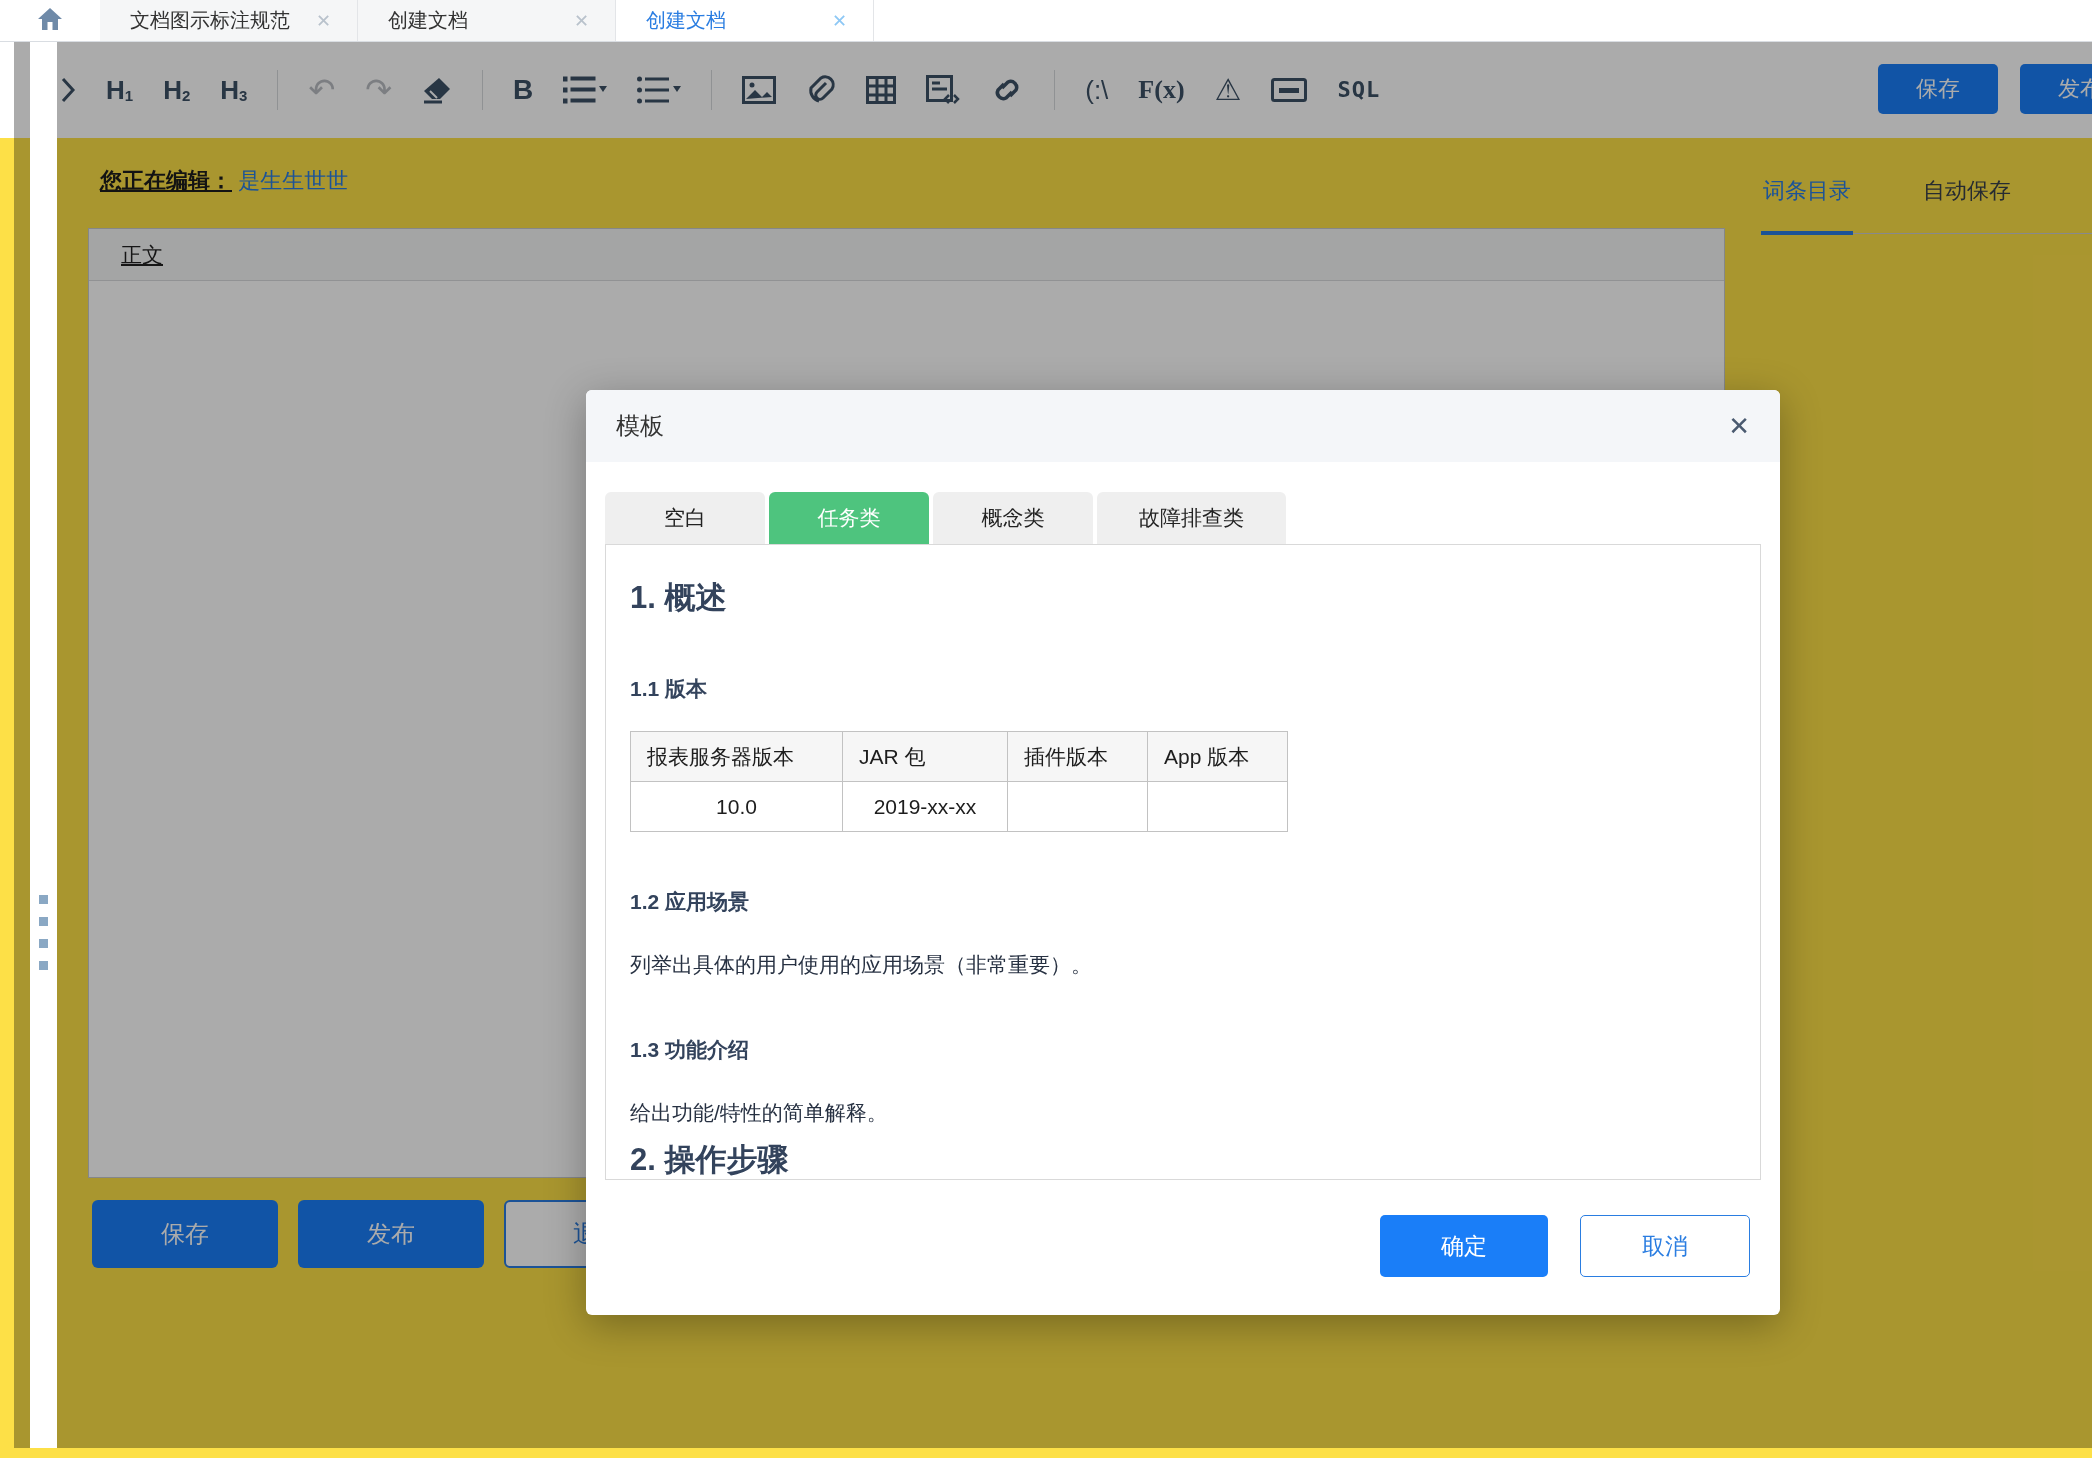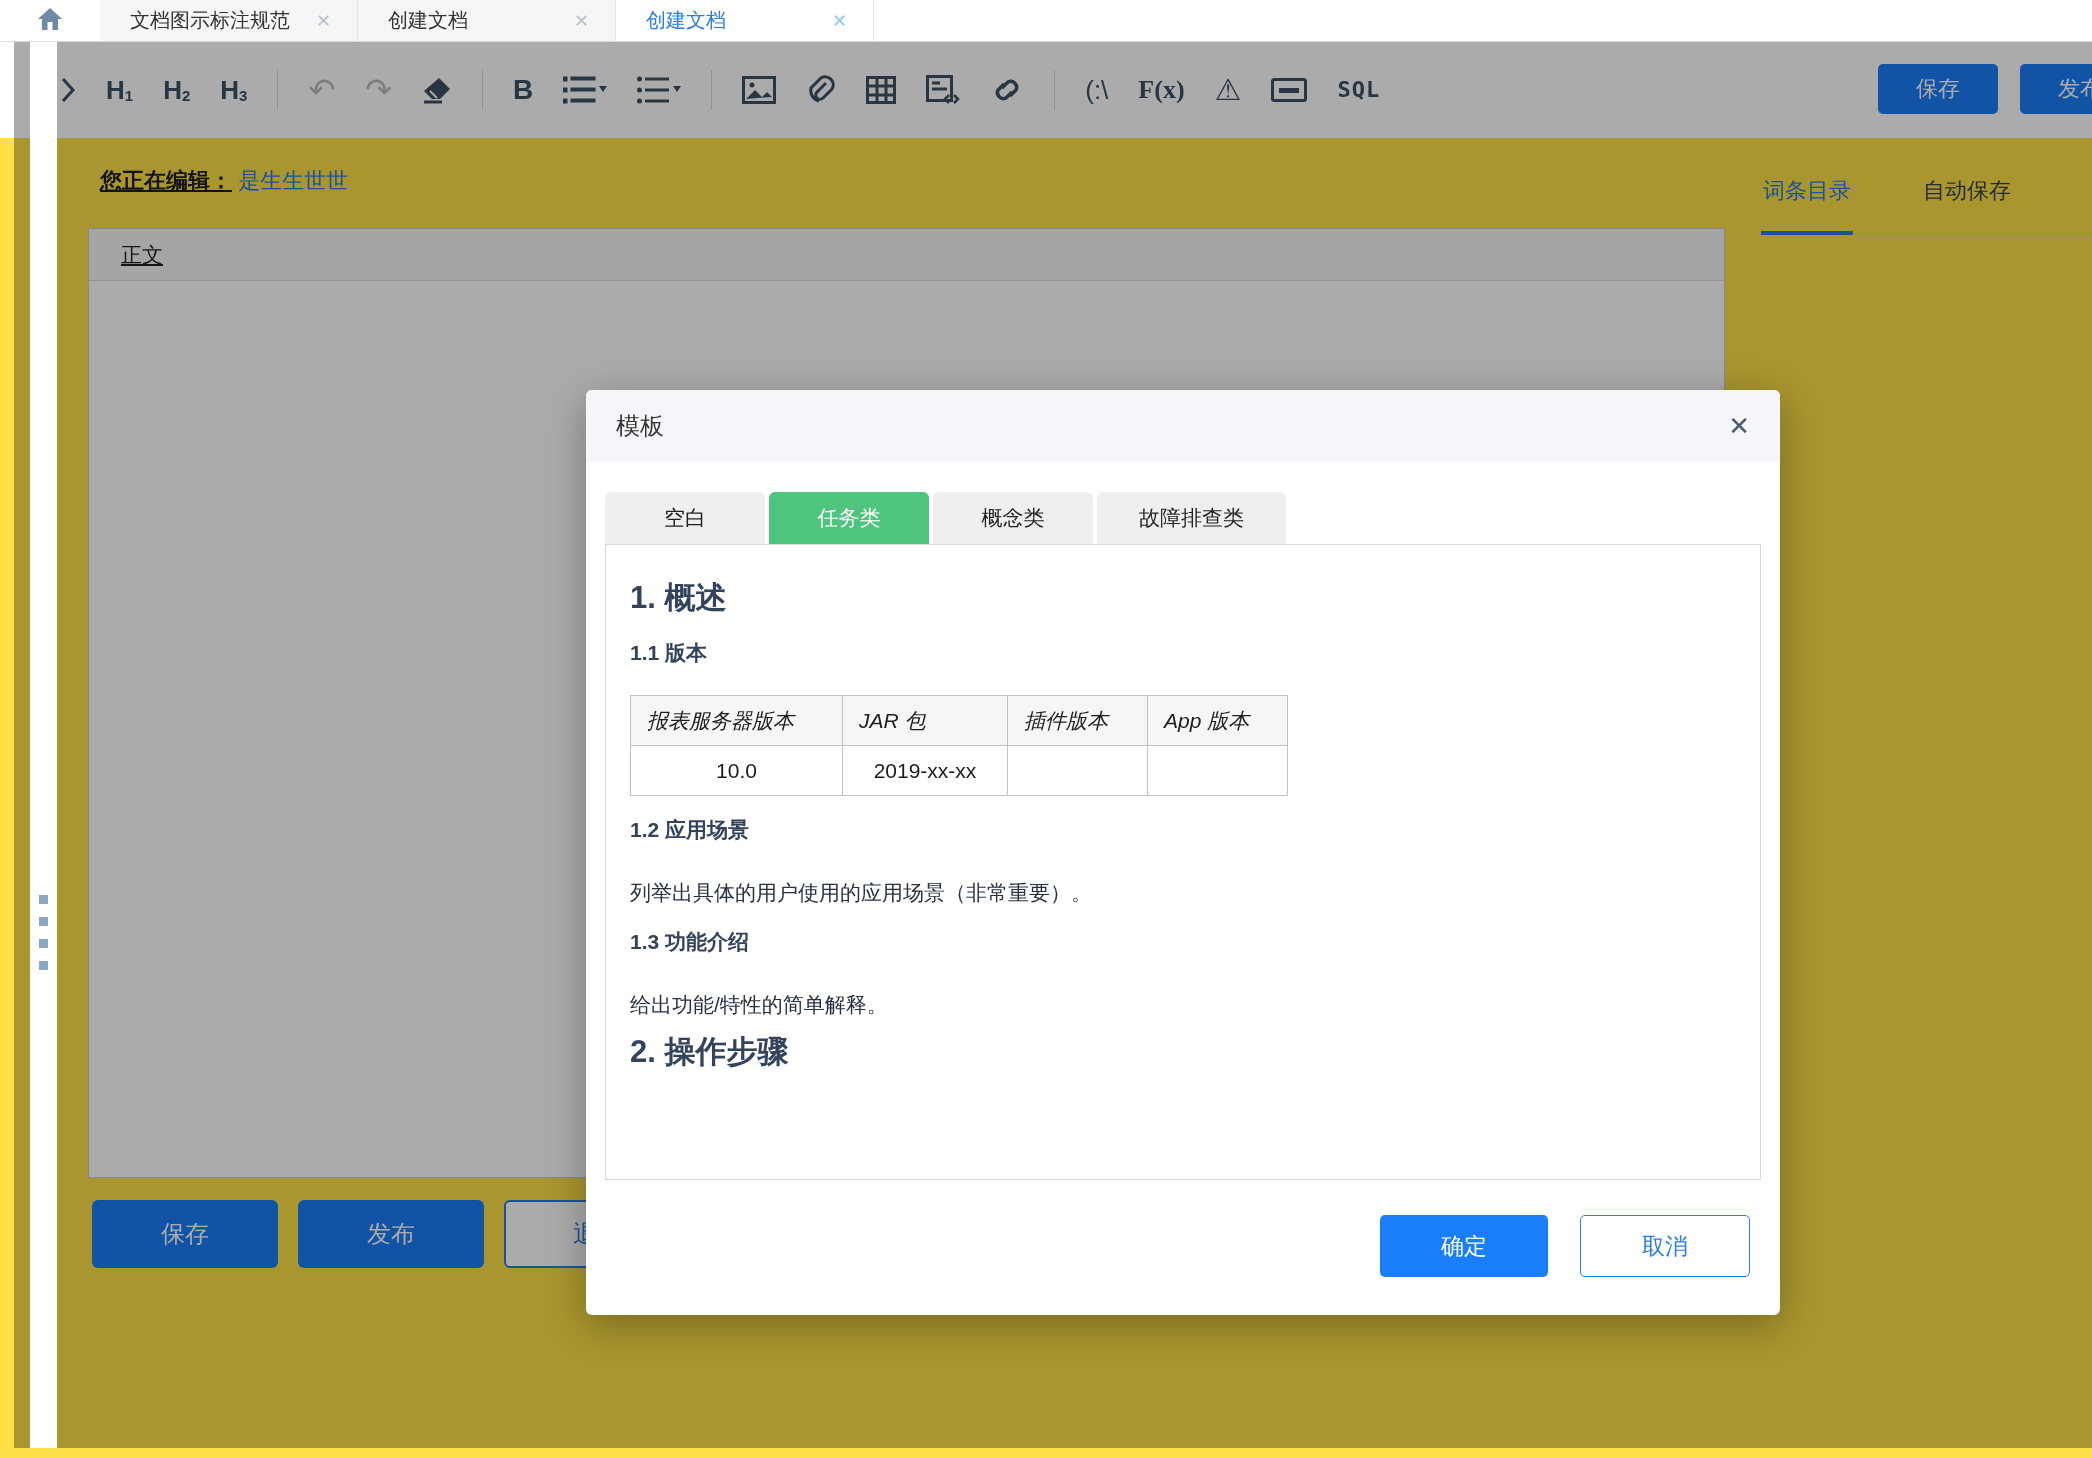--- a/index.html
+++ b/index.html
@@ -76,26 +76,26 @@
 
   .modal-tabs { position:absolute; left:19px; top:102px; display:flex; gap:4px; }
   .m-tab { height:52px; min-width:160px; padding:16px 42px; display:flex; align-items:center;
     justify-content:center; background:#efefef; border-radius:6px 6px 0 0; font-size:21px;
     color:#222; cursor:pointer; }
   .m-tab.active { background:#4ec47e; color:#fff; }
 
   .m-panel { position:absolute; left:19px; top:154px; width:1156px; height:636px;
     border:1px solid #d9d9d9; background:#fff; padding:8px 28px 0 24px; overflow:hidden; }
   .m-panel h1 { font-size:31px; color:#33435c; font-weight:bold; margin-top:24px; }
-  .m-panel h2 { font-size:21px; color:#33435c; font-weight:bold; margin-top:20px; }
+  .m-panel h2 { font-size:21px; color:#33435c; font-weight:bold; margin-top:56px; }
   .m-panel p  { font-size:21px; color:#273142; margin-top:34px; line-height:1.45; }
 
   table.ver { border-collapse:collapse; margin-top:28px; }
   table.ver th, table.ver td { border:1px solid #c2c2c2; height:50px; font-size:21px; color:#1d1d1d; }
-  table.ver th { background:#f6f6f6; font-weight:normal; text-align:left; padding:0 16px;font-style:italic; }
+  table.ver th { background:#f6f6f6; font-weight:normal; text-align:left; padding:0 16px; }
   table.ver td { text-align:center; padding:0 14px; }
   .c0 { width:212px; } .c1 { width:165px; } .c2 { width:140px; } .c3 { width:140px; }
 
   .modal-footer-btn { position:absolute; height:62px; border-radius:5px; font-size:23px; }
   .m-ok { left:794px; top:825px; width:168px; }
   .m-cancel { left:994px; top:825px; width:170px; background:#fff; border:1px solid #2a7de1;
     color:#2a7de1; }
 </style>
 </head>
 <body>

